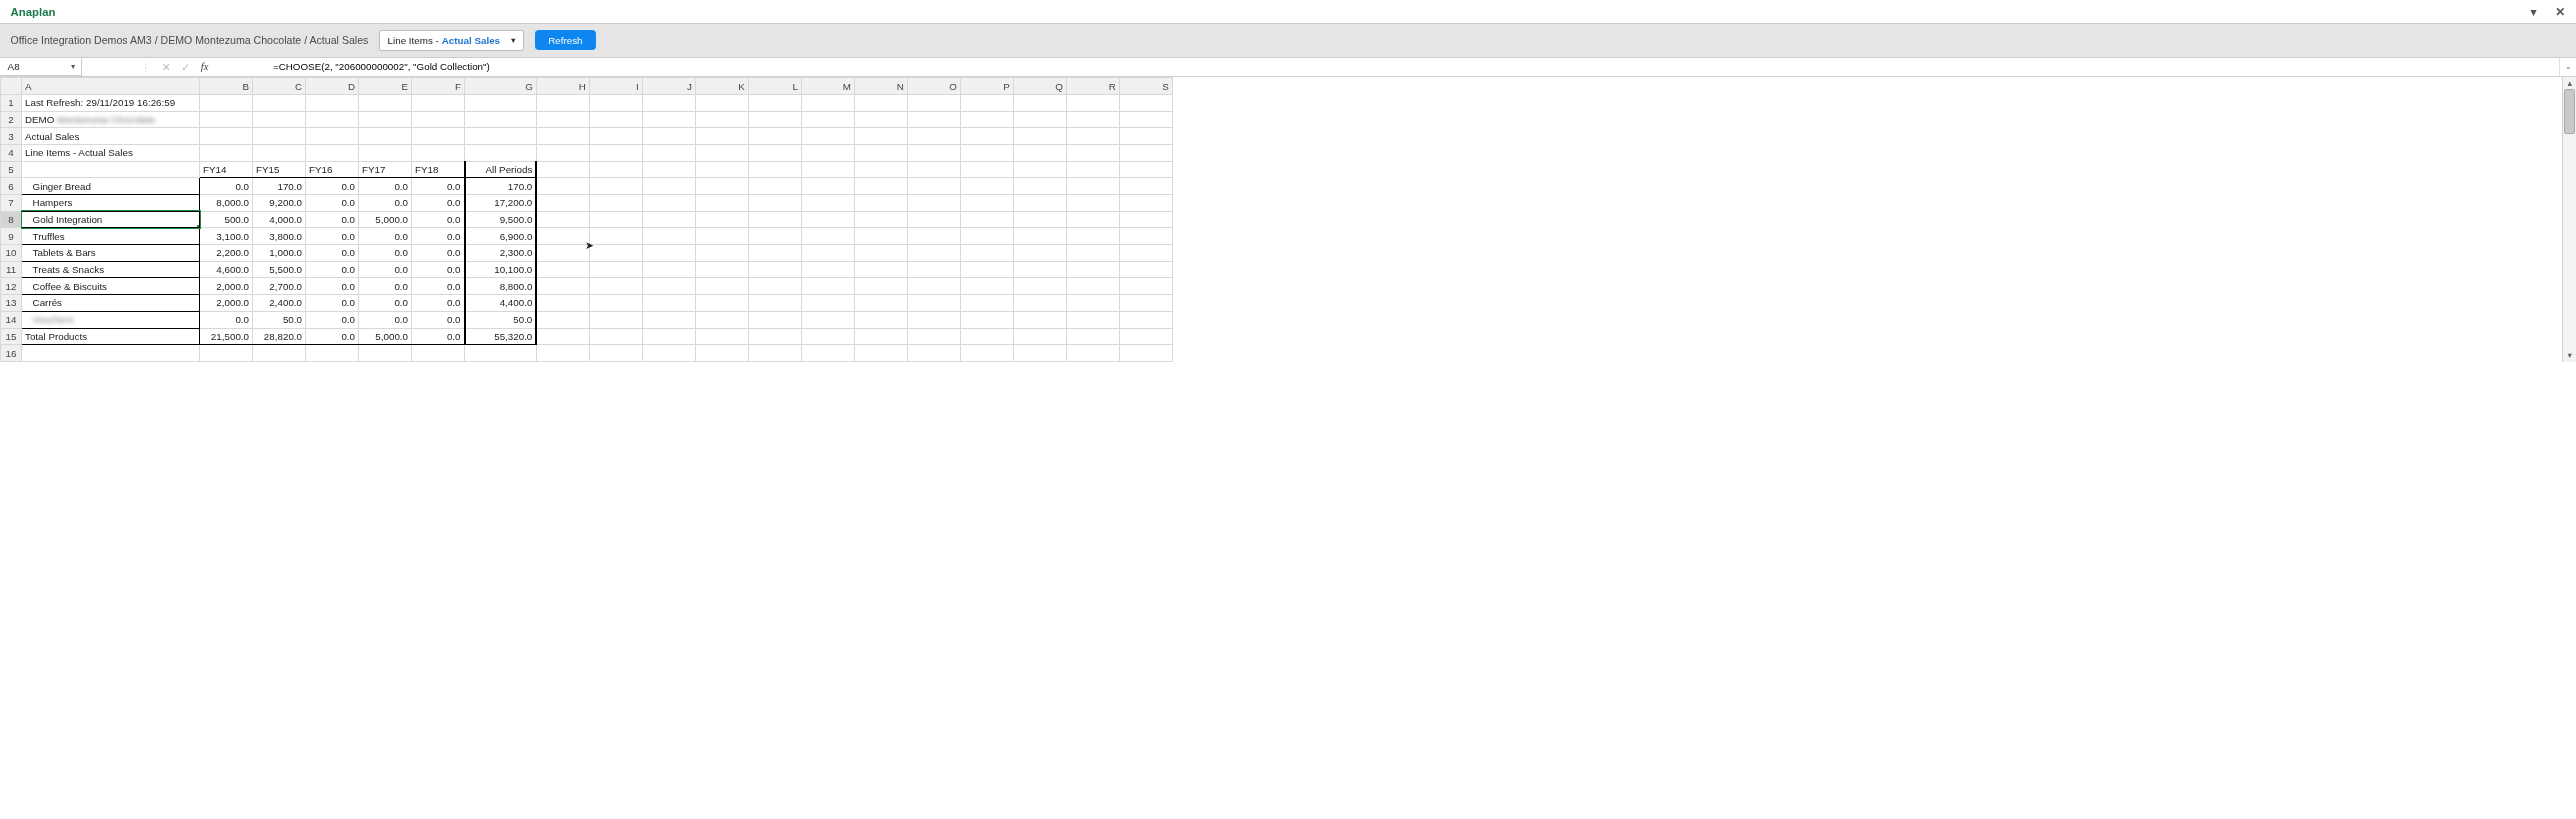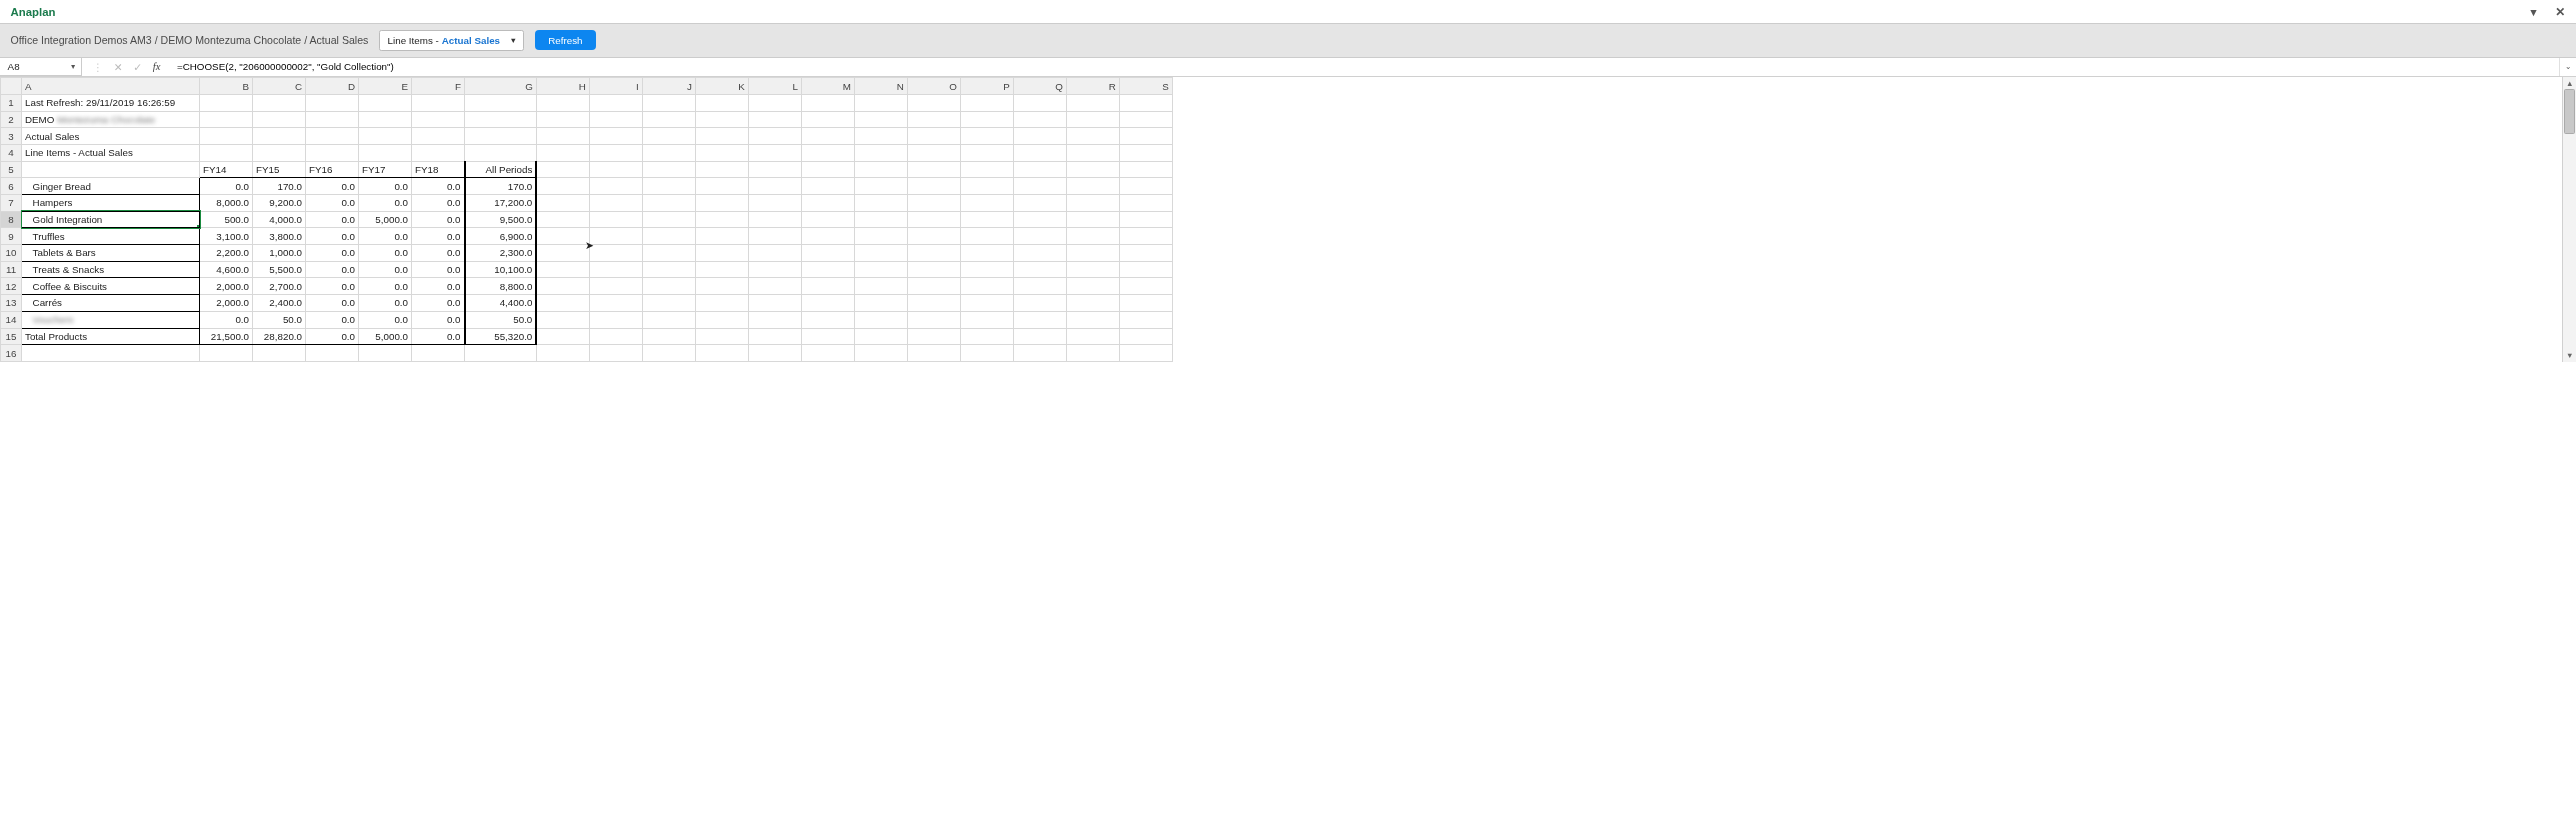--- a/index.html
+++ b/index.html
@@ -14,21 +14,21 @@
 
 .toolbar { display: flex; align-items: center; gap: 10.6px; background: #e5e5e5; padding: 6px 10.6px; border-top: 0.8px solid #ccc; border-bottom: 0.8px solid #ccc; }
 .breadcrumb { color: #4a4a4a; font-size: 10.6px; white-space: nowrap; }
 .dropdown { background: #ffffff; border: 0.8px solid #bbb; border-radius: 2.3px; padding: 3.8px 23px 3.8px 7.6px; font-size: 9.8px; position: relative; display: inline-flex; align-items: center; gap: 3px; cursor: pointer; }
 .dropdown .label { color: #222; }
 .dropdown .val { color: #1a75d1; font-weight: 600; }
 .dropdown .chev { position: absolute; right: 6px; font-size: 7.6px; color: #333; }
 .refresh { background: #0d86f0; color: #fff; border: none; border-radius: 4px; padding: 4.5px 13.6px; font-size: 9.8px; cursor: pointer; }
 
 
-.fbar { display: flex; border-bottom: 0.8px solid #d0d0d0; }
+.fbar { display: flex; border-bottom: 0.8px solid #d0d0d0; gap: 48px; }
 .namebox { border: 0.8px solid #ccc; border-top: none; border-left: none; width: 82px; display: flex; align-items: center; justify-content: space-between; padding: 3px 4.5px 3px 7.6px; font-size: 9.8px; }
 .namebox .tri { font-size: 6.8px; color: #555; }
 .fsep { display: flex; align-items: center; gap: 10.6px; padding: 0 10.6px; color: #888; font-size: 10.6px; }
 .fsep .fx { font-style: italic; font-family: serif; color: #444; }
 .fsep .reject { color: #bbb; }
 .fsep .accept { color: #bbb; }
 .formula-input { flex: 1; border: none; padding: 3.8px 6px; font-size: 9.8px; outline: none; }
 .formula-drop { width: 16.7px; text-align: center; color: #555; border-left: 0.8px solid #e0e0e0; cursor: pointer; font-size: 7.6px; padding: 4.5px 0; }
 
 

